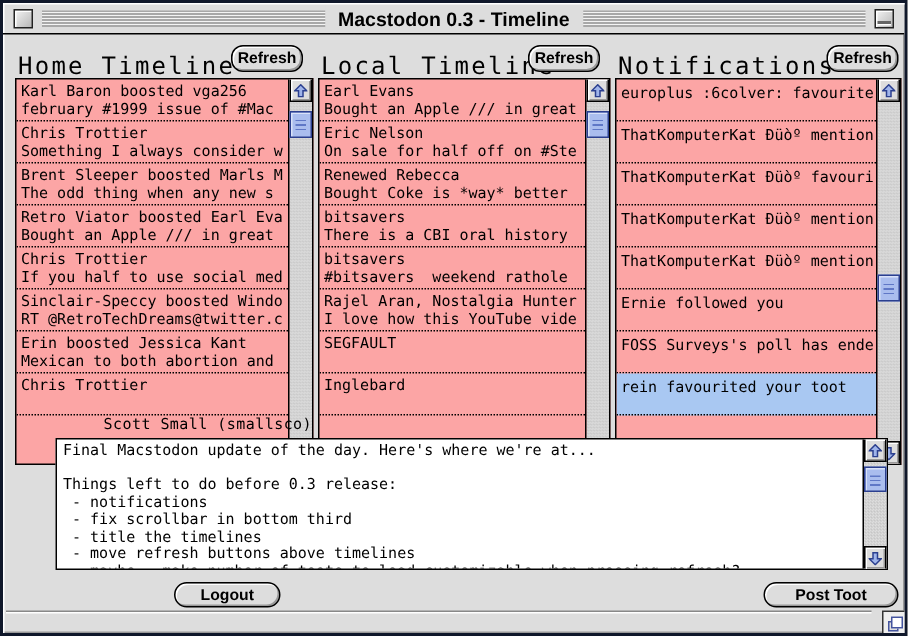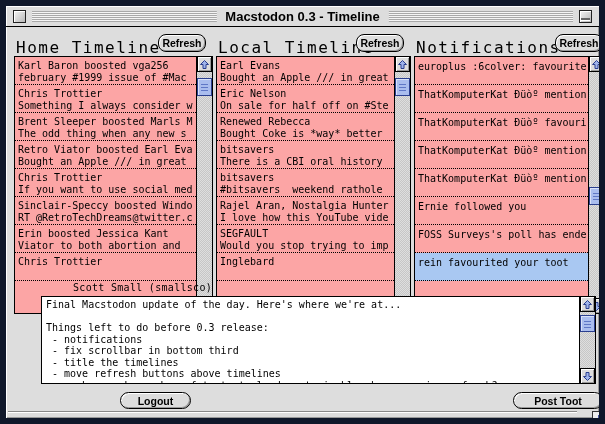--- a/index.html
+++ b/index.html
@@ -1,20 +1,20 @@
 <!DOCTYPE html>
 <html><head>
 <meta charset="utf-8">
 <style>
   html,body { margin:0; padding:0; background:#888; }
   * { box-sizing:border-box; }
 
   .window {
     position:relative; width:605px; height:424px;
-    background:#DDDDDD; border:6px solid #0f172a;
+    background:#DDDDDD; border:2px solid #0f172a;
     box-shadow: inset 1px 1px 0 #FFFFFF, inset -1px -1px 0 #999999;
     font-family:"DejaVu Sans Mono", monospace;
     color:#000; overflow:hidden;
   }
 
   
   .titlebar {
     position:absolute; top:0; left:0; right:0; height:21px;
     background:#DDDDDD; border-bottom:1px solid #000;
     box-shadow: inset 1px 1px 0 #FFFFFF;
@@ -184,29 +184,29 @@
         <div class="t-row">
           <div class="t-name">Brent Sleeper boosted Marls M</div>
           <div class="t-preview">The odd thing when any new s</div>
         </div>
         <div class="t-row">
           <div class="t-name">Retro Viator boosted Earl Eva</div>
           <div class="t-preview">Bought an Apple /// in great</div>
         </div>
         <div class="t-row">
           <div class="t-name">Chris Trottier</div>
-          <div class="t-preview">If you want to use social med</div>
+          <div class="t-preview">If you half to use social med</div>
         </div>
         <div class="t-row">
           <div class="t-name">Sinclair-Speccy boosted Windo</div>
           <div class="t-preview">RT @RetroTechDreams@twitter.c</div>
         </div>
         <div class="t-row">
           <div class="t-name">Erin boosted Jessica Kant</div>
-          <div class="t-preview">Viator to both abortion and</div>
+          <div class="t-preview">Mexican to both abortion and</div>
         </div>
         <div class="t-row">
           <div class="t-name">Chris Trottier</div>
           <div class="t-preview"></div>
         </div>
     </div>
     <div class="sb">
       <div class="sb-btn up">
         <svg class="arrow-svg" width="9" height="9" viewBox="0 0 9 9">
             <path d="M4.5 0.5 L8.5 4.5 L6 4.5 L6 8.5 L3 8.5 L3 4.5 L0.5 4.5 Z" fill="#9FB4EA" stroke="#2B3F8F" stroke-width="1"></path>
@@ -244,21 +244,20 @@
         <div class="t-row">
           <div class="t-name">bitsavers</div>
           <div class="t-preview">#bitsavers  weekend rathole</div>
         </div>
         <div class="t-row">
           <div class="t-name">Rajel Aran, Nostalgia Hunter</div>
           <div class="t-preview">I love how this YouTube vide</div>
         </div>
         <div class="t-row">
           <div class="t-name">SEGFAULT</div>
-          <div class="t-preview">Would you stop trying to imp</div>
         </div>
         <div class="t-row">
           <div class="t-name">Inglebard</div>
           <div class="t-preview"></div>
         </div>
     </div>
     <div class="sb">
       <div class="sb-btn up">
         <svg class="arrow-svg" width="9" height="9" viewBox="0 0 9 9">
             <path d="M4.5 0.5 L8.5 4.5 L6 4.5 L6 8.5 L3 8.5 L3 4.5 L0.5 4.5 Z" fill="#9FB4EA" stroke="#2B3F8F" stroke-width="1"></path>

